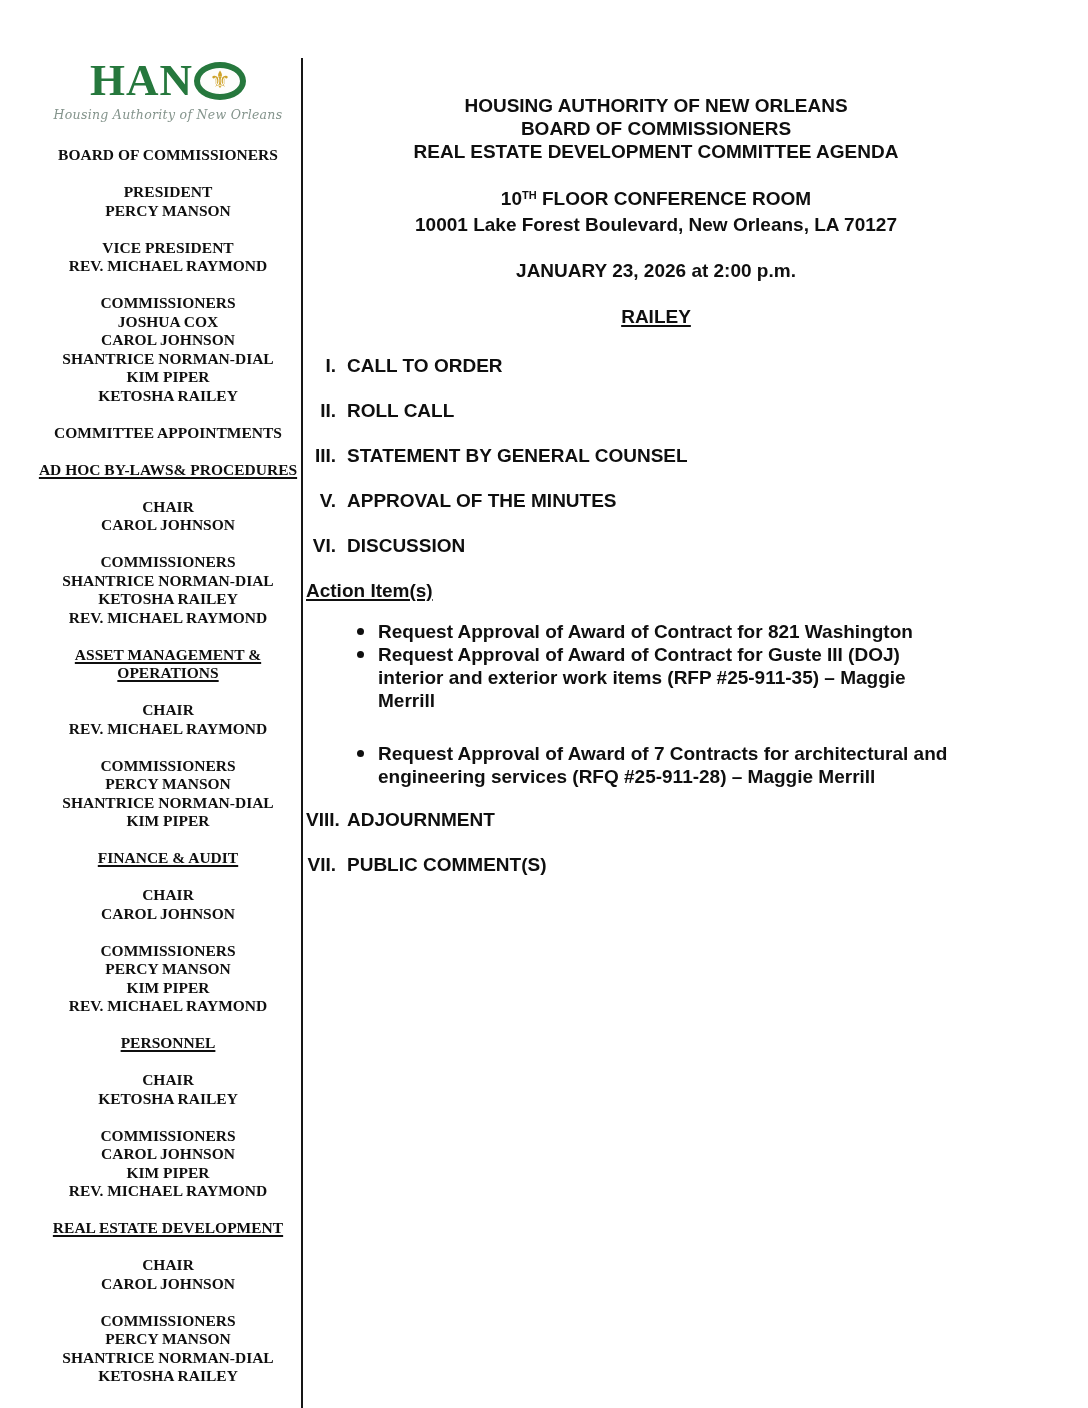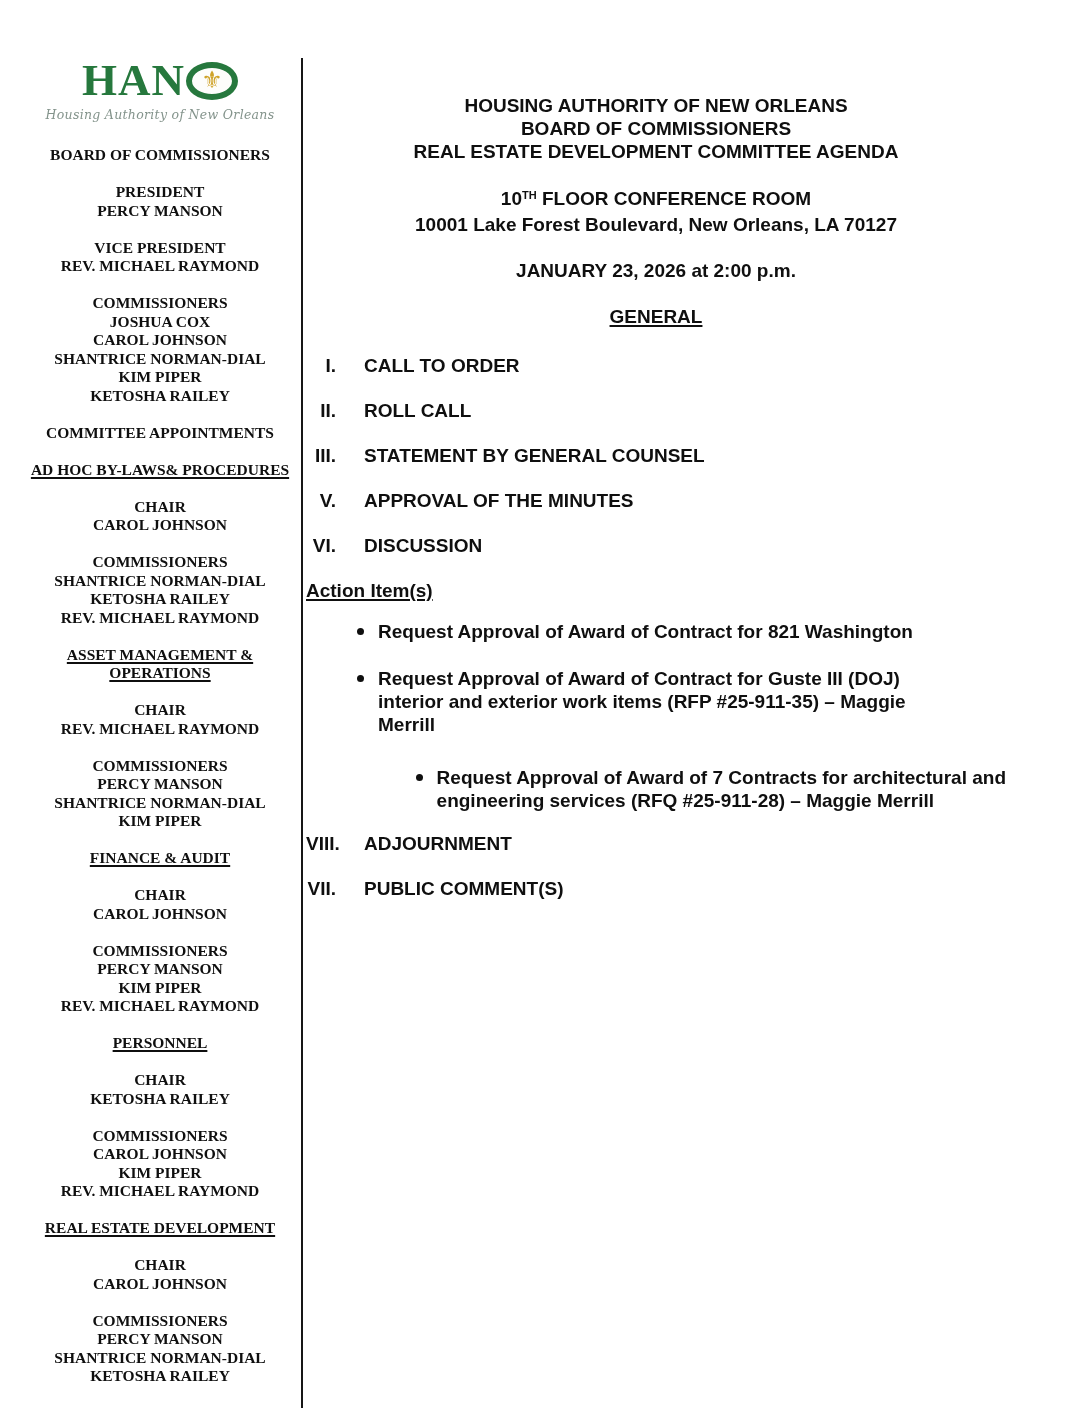--- a/index.html
+++ b/index.html
@@ -5,21 +5,21 @@
   html, body { margin: 0; padding: 0; background: #ffffff; }
   body {
     width: 1088px; height: 1408px; position: relative;
     font-family: "Liberation Sans", sans-serif;
     color: #0f0f0f;
   }
   .page { position: absolute; inset: 0; background: #ffffff; }
 
   
   .sidebar {
-    position: absolute; left: 24px; top: 58px; width: 272px;
+    position: absolute; left: 32px; top: 58px; width: 272px;
     text-align: center;
   }
   .logo { margin-bottom: 24px; }
   .logo-word {
     display: flex; align-items: center; justify-content: center;
     line-height: 1;
   }
   .logo-han {
     font-family: "Liberation Serif", serif; font-weight: bold;
     font-size: 45px; color: #26783d; letter-spacing: 1px; line-height: 1;
@@ -64,28 +64,28 @@
   }
   .doc-header { text-align: center; }
   .room-block { margin-top: 24px; }
   .datetime-line { margin-top: 23px; }
   .agenda-heading { margin-top: 23px; }
   .sup { font-size: 11px; position: relative; top: -6px; }
 
   #agenda-top { margin-top: 26px; }
   .agenda-row { display: flex; margin-bottom: 22px; }
   .numeral { width: 30px; text-align: right; flex: none; }
-  .agenda-label { margin-left: 28px; }
+  .agenda-label { margin-left: 11px; }
 
   .action-heading { }
 
   ul.bullets { list-style: none; margin: 18px 0 0 0; padding: 0; }
-  ul.bullets li { display: flex; padding-left: 51px; margin-bottom: 24px; }
+  ul.bullets li { display: flex; padding-left: 51px; }
   ul.bullets li:nth-child(2) { margin-bottom: 30px; }
-  ul.bullets li:last-child { margin-bottom: 0; justify-content: flex-end; }
+  ul.bullets li:last-child { margin-bottom: 0; }
   .dot {
     width: 7px; height: 7px; border-radius: 50%; background: #0f0f0f;
     flex: none; margin-top: 8px;
   }
   .bullet-lines { margin-left: 14px; }
 
   #agenda-bottom { margin-top: 20px; }
 </style>
 </head>
 <body>
@@ -201,21 +201,21 @@
       <div id="title-lines">
           <div class="title-line">HOUSING AUTHORITY OF NEW ORLEANS</div>
           <div class="title-line">BOARD OF COMMISSIONERS</div>
           <div class="title-line">REAL ESTATE DEVELOPMENT COMMITTEE AGENDA</div>
         </div>
       <div class="room-block">
         <div><span>10</span><span class="sup">TH</span><span> FLOOR CONFERENCE ROOM</span></div>
         <div>10001 Lake Forest Boulevard, New Orleans, LA 70127</div>
       </div>
       <div class="datetime-line">JANUARY 23, 2026 at 2:00 p.m.</div>
-      <div class="agenda-heading"><span class="u-line">GENERAL</span></div>
+      <div class="agenda-heading"><span class="u-line">RAILEY</span></div>
     </header>
 
     <section id="agenda-top">
         <div class="agenda-row">
           <span class="numeral">I.</span>
           <span class="agenda-label">CALL TO ORDER</span>
         </div>
         <div class="agenda-row">
           <span class="numeral">II.</span>
           <span class="agenda-label">ROLL CALL</span>

